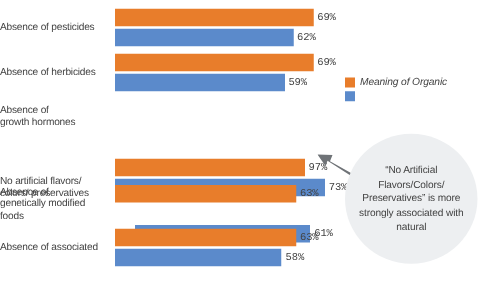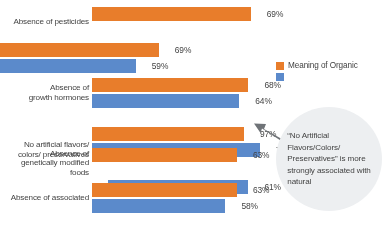--- a/index.html
+++ b/index.html
@@ -37,21 +37,21 @@
     left: 0;
     width: 265px;
     display: flex;
     flex-direction: row;
     align-items: center;
   }
 
   .cat-label {
     width: 92px;
     flex: 0 0 92px;
-    text-align: right;
+    text-align: left;
     padding-right: 3px;
     box-sizing: border-box;
     font-size: 8.1px;
     line-height: 9.6px;
     letter-spacing: -0.15px;
     color: #434343;
     white-space: pre-line;
   }
 
   .bars {
@@ -73,35 +73,37 @@
     display: block;
   }
 
   .bar-organic { background: #E87D2B; }
   .bar-natural { background: #5B8ACB; }
 
   .val {
     font-size: 8.4px;
     line-height: 14px;
     color: #434343;
-    padding-left: 16px;
+    padding-left: 3px;
     white-space: nowrap;
     letter-spacing: -0.1px;
+    font-family: Liberation Mono, monospace;
   }
 
   
   .legend {
     position: absolute;
     left: 276px;
     top: 61px;
   }
   .legend-row {
     display: flex;
     align-items: center;
     margin-bottom: 3px;
+    font-style: italic;
   }
   .swatch {
     width: 8px;
     height: 8px;
     flex: 0 0 8px;
     margin-right: 4px;
   }
   .sw-organic { background: #E87D2B; }
   .sw-natural { background: #5B8ACB; }
   .legend-text {
@@ -117,20 +119,21 @@
     position: absolute;
     left: 276px;
     top: 107px;
     width: 106px;
     height: 104px;
     border-radius: 50%;
     background: #EDEFF1;
     display: flex;
     align-items: center;
     justify-content: center;
+    text-align: center;
   }
   .callout-text {
     font-size: 8.1px;
     line-height: 11.4px;
     color: #434343;
     padding: 0 7px;
     white-space: pre-line;
     letter-spacing: -0.1px;
   }
 
@@ -149,47 +152,42 @@
 <div id="chart-root">
 
   <div class="plot">
       <div class="row-group" style="top: 7px; height: 30px;">
         <div class="cat-label">Absence of pesticides</div>
         <div class="bars">
           <div class="barline" style="top: 0px;">
             <div class="bar bar-organic" title="Meaning of Organic: 69%" style="width: 158.795px;"></div>
             <span class="val">69%</span>
           </div>
+          <div class="barline" style="top: 16px;">
+            <div class="bar bar-natural" title="Meaning of Natural: 62%" style="width: 142.685px;"></div>
+            <span class="val">62%</span>
+          </div>
         </div>
       </div>
       <div class="row-group" style="top: 43px; height: 30px;">
+        <div class="cat-label">Absence of herbicides</div>
         <div class="bars">
           <div class="barline" style="top: 0px;">
             <div class="bar bar-organic" title="Meaning of Organic: 69%" style="width: 158.795px;"></div>
             <span class="val">69%</span>
           </div>
           <div class="barline" style="top: 16px;">
             <div class="bar bar-natural" title="Meaning of Natural: 59%" style="width: 135.781px;"></div>
             <span class="val">59%</span>
           </div>
         </div>
       </div>
       <div class="row-group" style="top: 78px; height: 30px;">
         <div class="cat-label">Absence of
 growth hormones</div>
-        <div class="bars">
-          <div class="barline" style="top: 0px;">
-            <div class="bar bar-organic" title="Meaning of Organic: 68%" style="width: 156.493px;"></div>
-            <span class="val">68%</span>
-          </div>
-          <div class="barline" style="top: 16px;">
-            <div class="bar bar-natural" title="Meaning of Natural: 64%" style="width: 147.288px;"></div>
-            <span class="val">64%</span>
-          </div>
-        </div>
       </div>
       <div class="row-group" style="top: 127px; height: 46px;">
         <div class="cat-label">No artificial flavors/
 colors/ preservatives</div>
         <div class="bars">
           <div class="barline" style="top: 0px;">
             <div class="bar bar-organic" title="Meaning of Organic: 66%" style="width: 151.89px;"></div>
             <span class="val">97%</span>
           </div>
           <div class="barline" style="top: 16px;">

